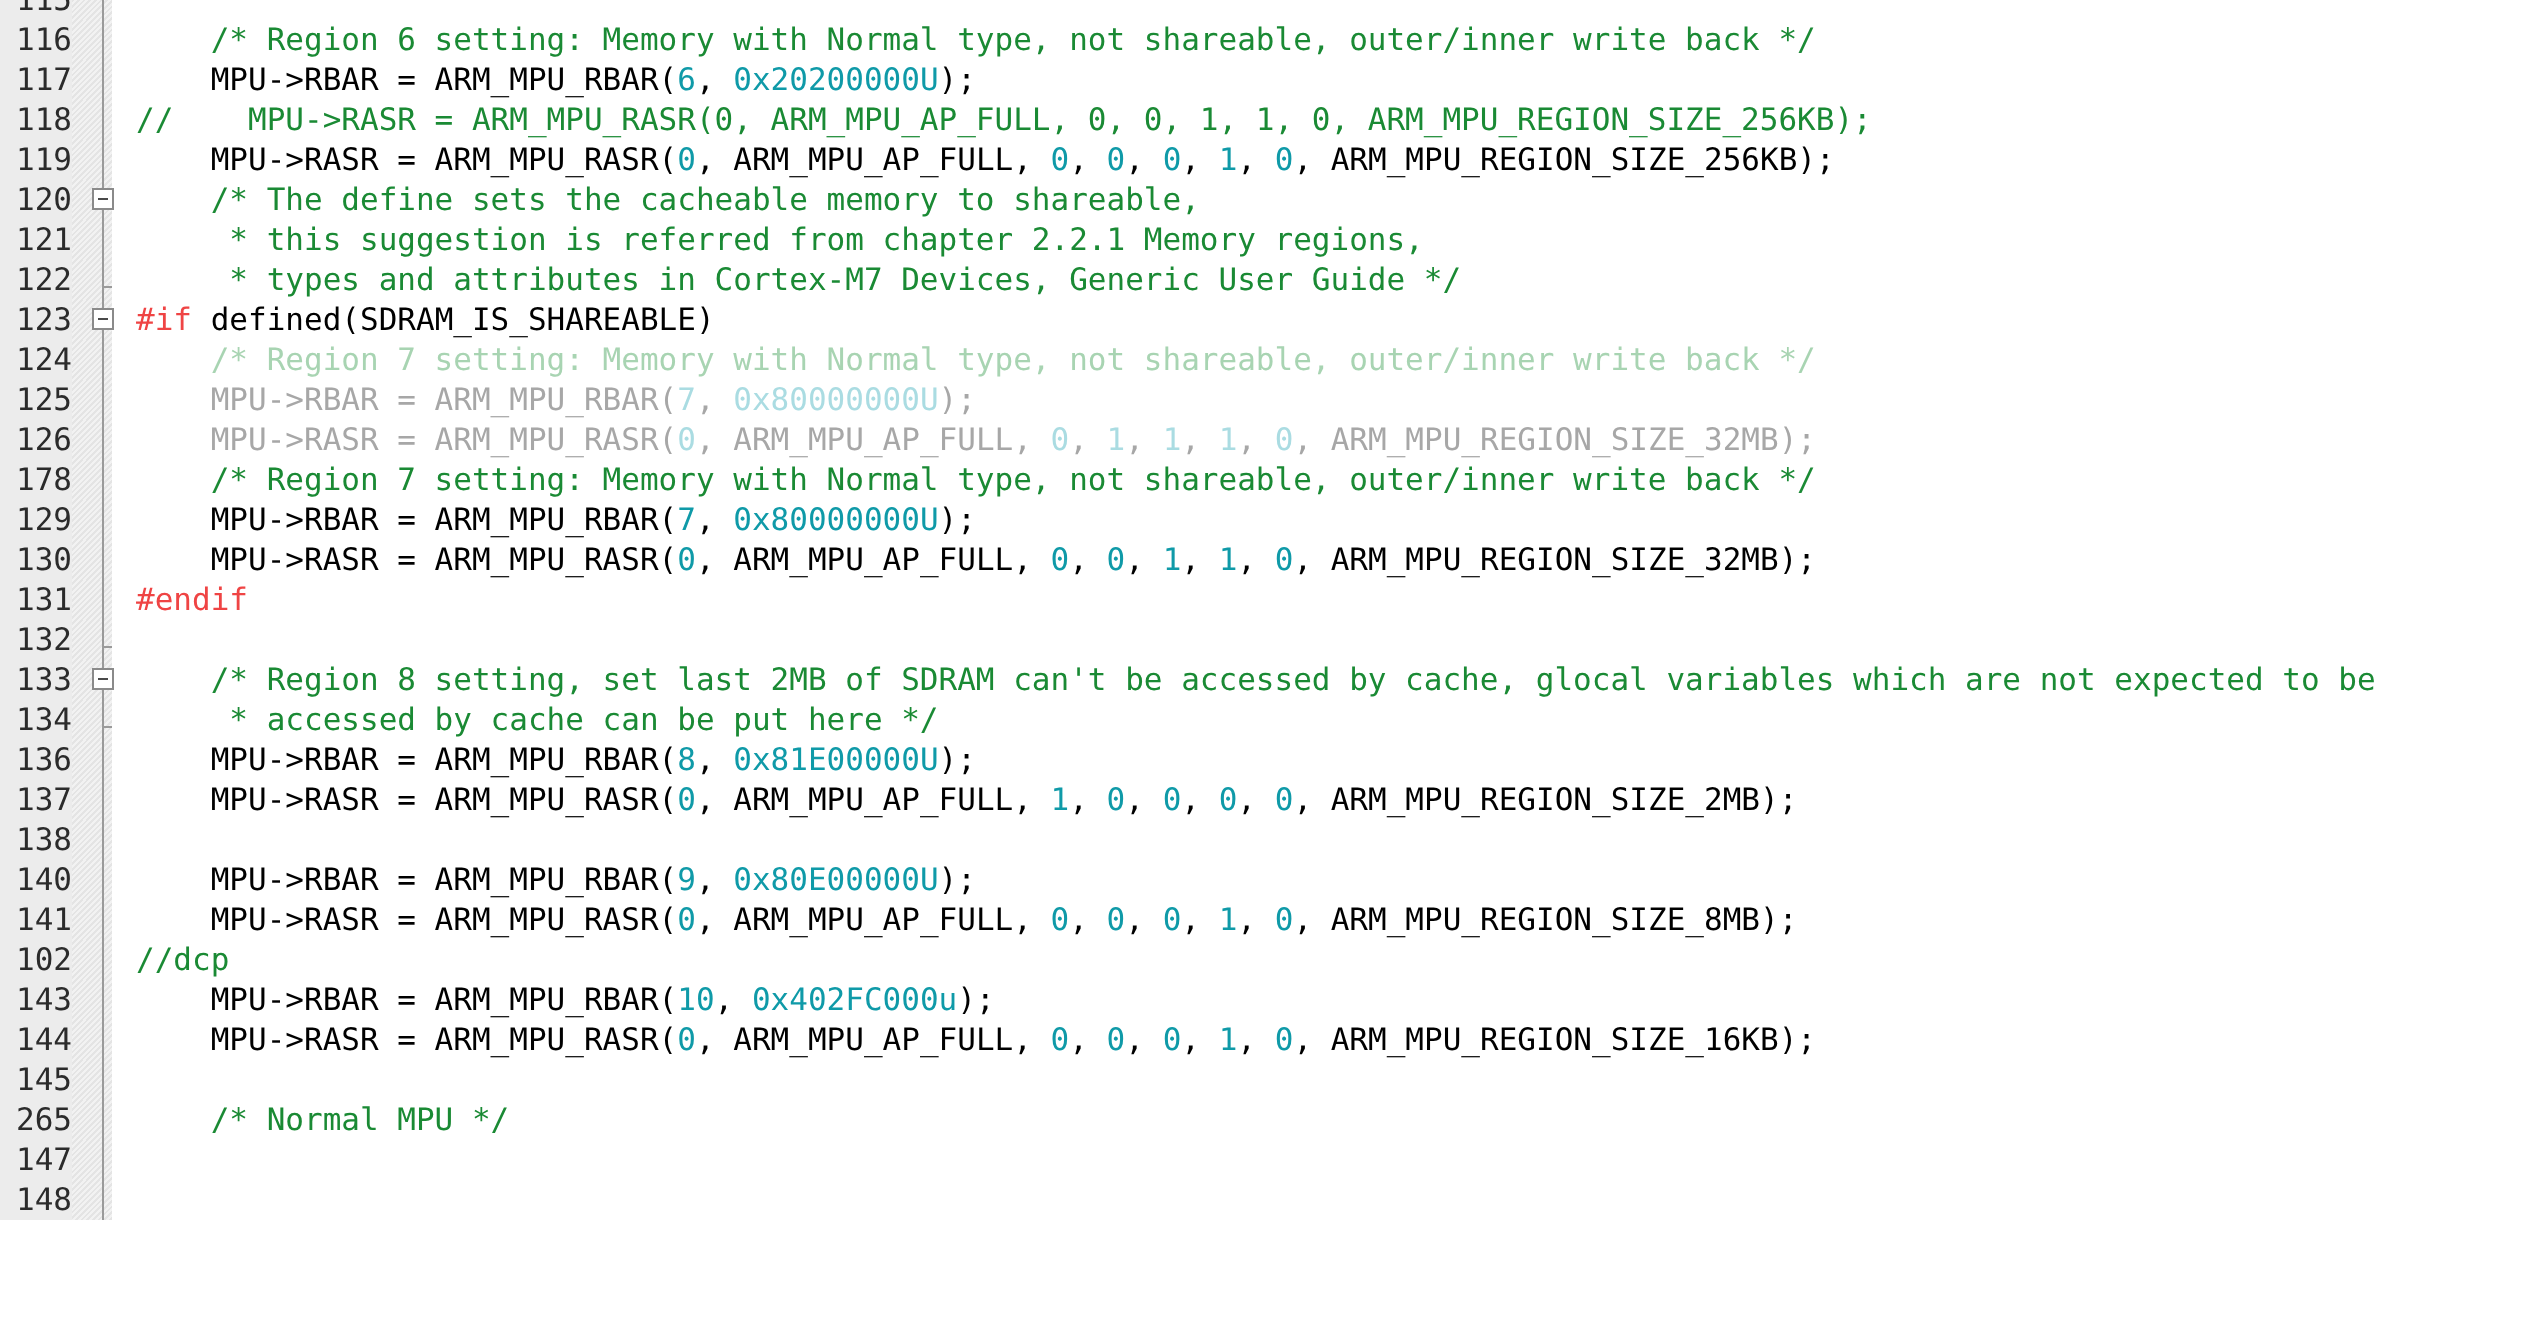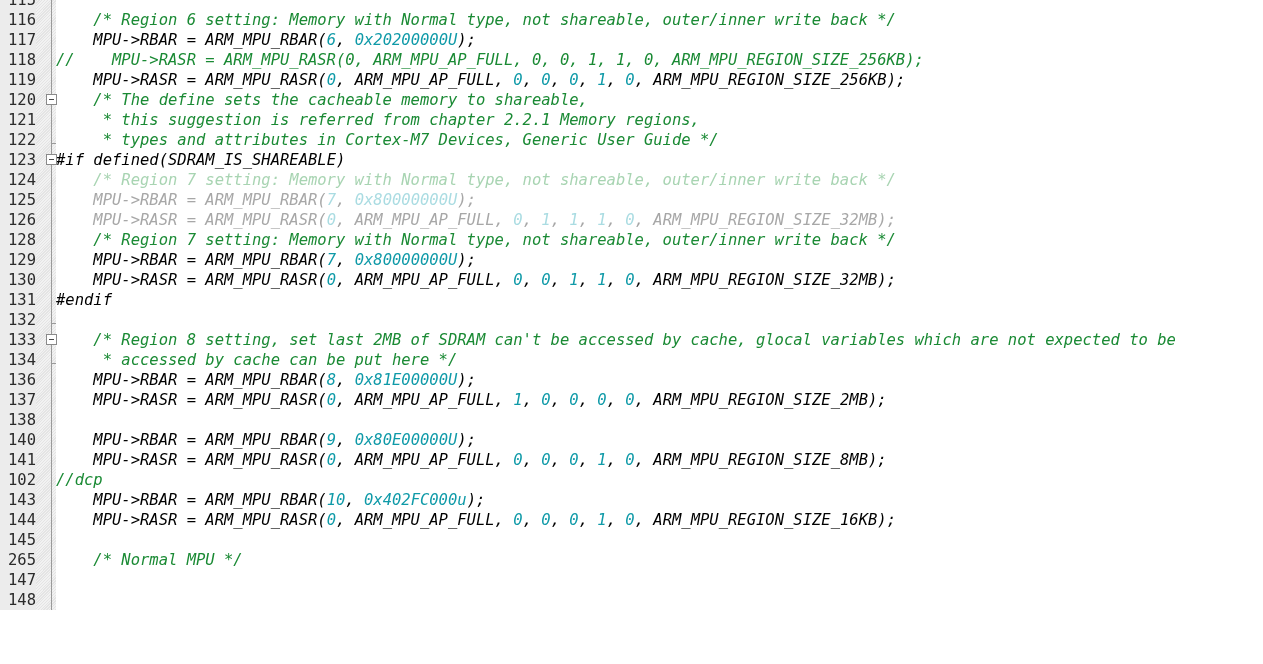--- a/index.html
+++ b/index.html
@@ -101,35 +101,34 @@
     left: 15px;
     top: 13px;
     width: 5px;
     height: 1px;
     background: #9a9a9a;
     z-index: 3;
   }
 
   .txt {
     position: absolute;
-    left: 56px;
+    left: 68px;
     top: 0;
     height: 20px;
     white-space: pre;
     font-family: "DejaVu Sans Mono", "Liberation Mono", monospace;
     font-size: 15.5px;
     line-height: 20px;
-    font-style: italic;
   }
 
   
   .t-plain   { color: #000000; }
   .t-comment { color: #1a8a34; }
   .t-number  { color: #0f9aa8; }
-  .t-pp      { color: #000000; }
+  .t-pp      { color: #ef4444; }
 
   
   .dim .t-plain   { color: #a7a7a7; }
   .dim .t-comment { color: #a8d4b2; }
   .dim .t-number  { color: #aadce2; }
 
   .topclip {
     position: absolute;
     left: 0; top: 0;
     width: 1263px; height: 10px;
@@ -147,21 +146,21 @@
       <div class="row"><span class="lnum">117</span><span class="fold"></span><span class="txt"><span class="t-plain">    MPU-&gt;RBAR = ARM_MPU_RBAR(</span><span class="t-number">6</span><span class="t-plain">, </span><span class="t-number">0x20200000U</span><span class="t-plain">);</span></span></div>
       <div class="row"><span class="lnum">118</span><span class="fold"></span><span class="txt"><span class="t-comment">//    MPU-&gt;RASR = ARM_MPU_RASR(0, ARM_MPU_AP_FULL, 0, 0, 1, 1, 0, ARM_MPU_REGION_SIZE_256KB);</span></span></div>
       <div class="row"><span class="lnum">119</span><span class="fold"></span><span class="txt"><span class="t-plain">    MPU-&gt;RASR = ARM_MPU_RASR(</span><span class="t-number">0</span><span class="t-plain">, ARM_MPU_AP_FULL, </span><span class="t-number">0</span><span class="t-plain">, </span><span class="t-number">0</span><span class="t-plain">, </span><span class="t-number">0</span><span class="t-plain">, </span><span class="t-number">1</span><span class="t-plain">, </span><span class="t-number">0</span><span class="t-plain">, ARM_MPU_REGION_SIZE_256KB);</span></span></div>
       <div class="row"><span class="lnum">120</span><span class="fold"><span class="foldbox"></span></span><span class="txt"><span class="t-comment">    /* The define sets the cacheable memory to shareable,</span></span></div>
       <div class="row"><span class="lnum">121</span><span class="fold"></span><span class="txt"><span class="t-comment">     * this suggestion is referred from chapter 2.2.1 Memory regions,</span></span></div>
       <div class="row"><span class="lnum">122</span><span class="fold"><span class="foldend"></span></span><span class="txt"><span class="t-comment">     * types and attributes in Cortex-M7 Devices, Generic User Guide */</span></span></div>
       <div class="row"><span class="lnum">123</span><span class="fold"><span class="foldbox"></span></span><span class="txt"><span class="t-pp">#if</span><span class="t-plain"> defined(SDRAM_IS_SHAREABLE)</span></span></div>
       <div class="row dim"><span class="lnum">124</span><span class="fold"></span><span class="txt"><span class="t-comment">    /* Region 7 setting: Memory with Normal type, not shareable, outer/inner write back */</span></span></div>
       <div class="row dim"><span class="lnum">125</span><span class="fold"></span><span class="txt"><span class="t-plain">    MPU-&gt;RBAR = ARM_MPU_RBAR(</span><span class="t-number">7</span><span class="t-plain">, </span><span class="t-number">0x80000000U</span><span class="t-plain">);</span></span></div>
       <div class="row dim"><span class="lnum">126</span><span class="fold"></span><span class="txt"><span class="t-plain">    MPU-&gt;RASR = ARM_MPU_RASR(</span><span class="t-number">0</span><span class="t-plain">, ARM_MPU_AP_FULL, </span><span class="t-number">0</span><span class="t-plain">, </span><span class="t-number">1</span><span class="t-plain">, </span><span class="t-number">1</span><span class="t-plain">, </span><span class="t-number">1</span><span class="t-plain">, </span><span class="t-number">0</span><span class="t-plain">, ARM_MPU_REGION_SIZE_32MB);</span></span></div>
-      <div class="row"><span class="lnum">128</span><span class="fold"></span><span class="txt"><span class="t-comment">    /* Region 7 setting: Memory with Normal type, not shareable, outer/inner write back */</span></span></div>
+      <div class="row"><span class="lnum">178</span><span class="fold"></span><span class="txt"><span class="t-comment">    /* Region 7 setting: Memory with Normal type, not shareable, outer/inner write back */</span></span></div>
       <div class="row"><span class="lnum">129</span><span class="fold"></span><span class="txt"><span class="t-plain">    MPU-&gt;RBAR = ARM_MPU_RBAR(</span><span class="t-number">7</span><span class="t-plain">, </span><span class="t-number">0x80000000U</span><span class="t-plain">);</span></span></div>
       <div class="row"><span class="lnum">130</span><span class="fold"></span><span class="txt"><span class="t-plain">    MPU-&gt;RASR = ARM_MPU_RASR(</span><span class="t-number">0</span><span class="t-plain">, ARM_MPU_AP_FULL, </span><span class="t-number">0</span><span class="t-plain">, </span><span class="t-number">0</span><span class="t-plain">, </span><span class="t-number">1</span><span class="t-plain">, </span><span class="t-number">1</span><span class="t-plain">, </span><span class="t-number">0</span><span class="t-plain">, ARM_MPU_REGION_SIZE_32MB);</span></span></div>
       <div class="row"><span class="lnum">131</span><span class="fold"></span><span class="txt"><span class="t-pp">#endif</span></span></div>
       <div class="row"><span class="lnum">132</span><span class="fold"><span class="foldend"></span></span><span class="txt"></span></div>
       <div class="row"><span class="lnum">133</span><span class="fold"><span class="foldbox"></span></span><span class="txt"><span class="t-comment">    /* Region 8 setting, set last 2MB of SDRAM can't be accessed by cache, glocal variables which are not expected to be</span></span></div>
       <div class="row"><span class="lnum">134</span><span class="fold"><span class="foldend"></span></span><span class="txt"><span class="t-comment">     * accessed by cache can be put here */</span></span></div>
       <div class="row"><span class="lnum">136</span><span class="fold"></span><span class="txt"><span class="t-plain">    MPU-&gt;RBAR = ARM_MPU_RBAR(</span><span class="t-number">8</span><span class="t-plain">, </span><span class="t-number">0x81E00000U</span><span class="t-plain">);</span></span></div>
       <div class="row"><span class="lnum">137</span><span class="fold"></span><span class="txt"><span class="t-plain">    MPU-&gt;RASR = ARM_MPU_RASR(</span><span class="t-number">0</span><span class="t-plain">, ARM_MPU_AP_FULL, </span><span class="t-number">1</span><span class="t-plain">, </span><span class="t-number">0</span><span class="t-plain">, </span><span class="t-number">0</span><span class="t-plain">, </span><span class="t-number">0</span><span class="t-plain">, </span><span class="t-number">0</span><span class="t-plain">, ARM_MPU_REGION_SIZE_2MB);</span></span></div>
       <div class="row"><span class="lnum">138</span><span class="fold"></span><span class="txt"></span></div>
       <div class="row"><span class="lnum">140</span><span class="fold"></span><span class="txt"><span class="t-plain">    MPU-&gt;RBAR = ARM_MPU_RBAR(</span><span class="t-number">9</span><span class="t-plain">, </span><span class="t-number">0x80E00000U</span><span class="t-plain">);</span></span></div>

